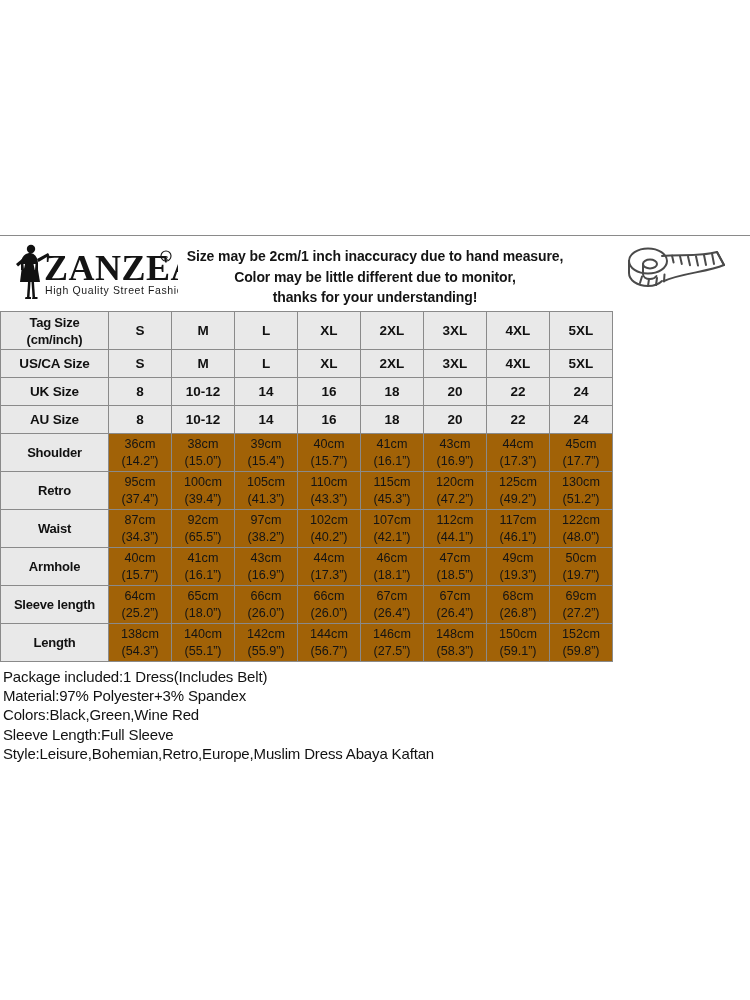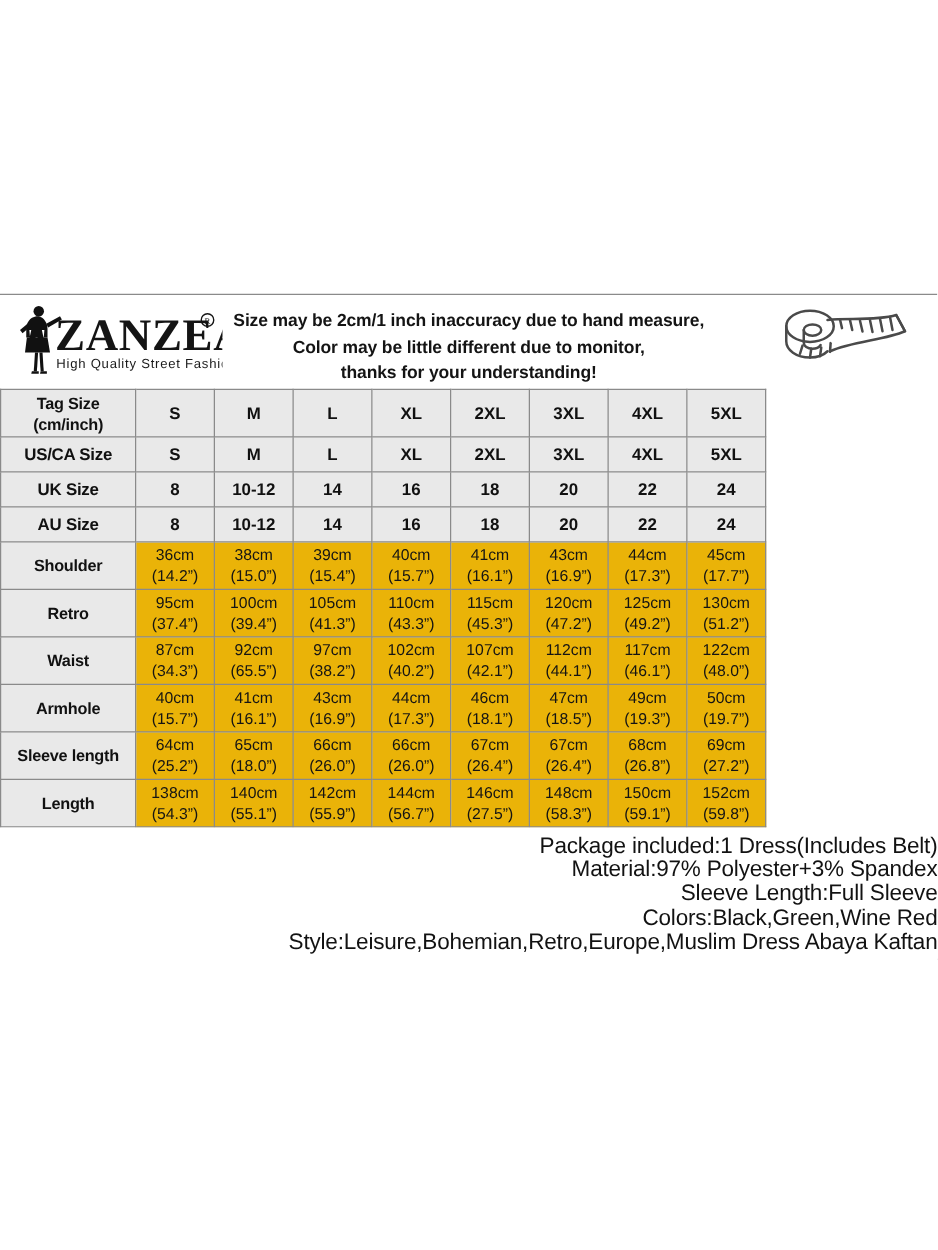--- a/index.html
+++ b/index.html
@@ -97,21 +97,21 @@
   tr.sizerow td {
     background: #e9e9e9;
     height: 28px;
     font-weight: bold;
     font-size: 13.5px;
   }
   tr.sizerow.tall td { height: 38px; }
   tr.sizerow.tall td.rowlabel { font-size: 13px; }
 
   
-  tr.measrow td { height: 38px; background: #eab308; }
+  tr.measrow td { height: 38px; background: #a16207; }
   tr.measrow td.rowlabel { background: #e9e9e9; }
   .cm {
     display: block;
     font-size: 12.6px;
     line-height: 17px;
     font-weight: 500;
     color: #141414;
   }
   .inch {
     display: block;
@@ -123,27 +123,26 @@
 
   
   .desc {
     position: absolute;
     left: 0;
     width: 750px;
     padding: 5px 0 6px 3px;
     background: #ffffff;
   }
   .desc div {
-    font-size: 18px;
+    font-size: 15px;
     line-height: 19.2px;
     color: #121212;
     font-weight: 500;
     letter-spacing: -0.15px;
     white-space: nowrap;
-    text-align: right;
   }
 </style>
 </head>
 <body>
 
 <div id="page">
 
   <div class="card" style="height: 533px;">
 
     <div class="banner">
@@ -480,19 +479,19 @@
             <span class="inch">(59.8”)</span>
           </td>
         </tr>
 
       </tbody>
     </table>
 
     <div class="desc" style="top: 426px;">
       <div>Package included:1 Dress(Includes Belt)</div>
       <div>Material:97% Polyester+3% Spandex</div>
+      <div>Colors:Black,Green,Wine Red</div>
       <div>Sleeve Length:Full Sleeve</div>
-      <div>Colors:Black,Green,Wine Red</div>
       <div>Style:Leisure,Bohemian,Retro,Europe,Muslim Dress Abaya Kaftan</div>
     </div>
 
   </div>
 </div>
 
 </body></html>

